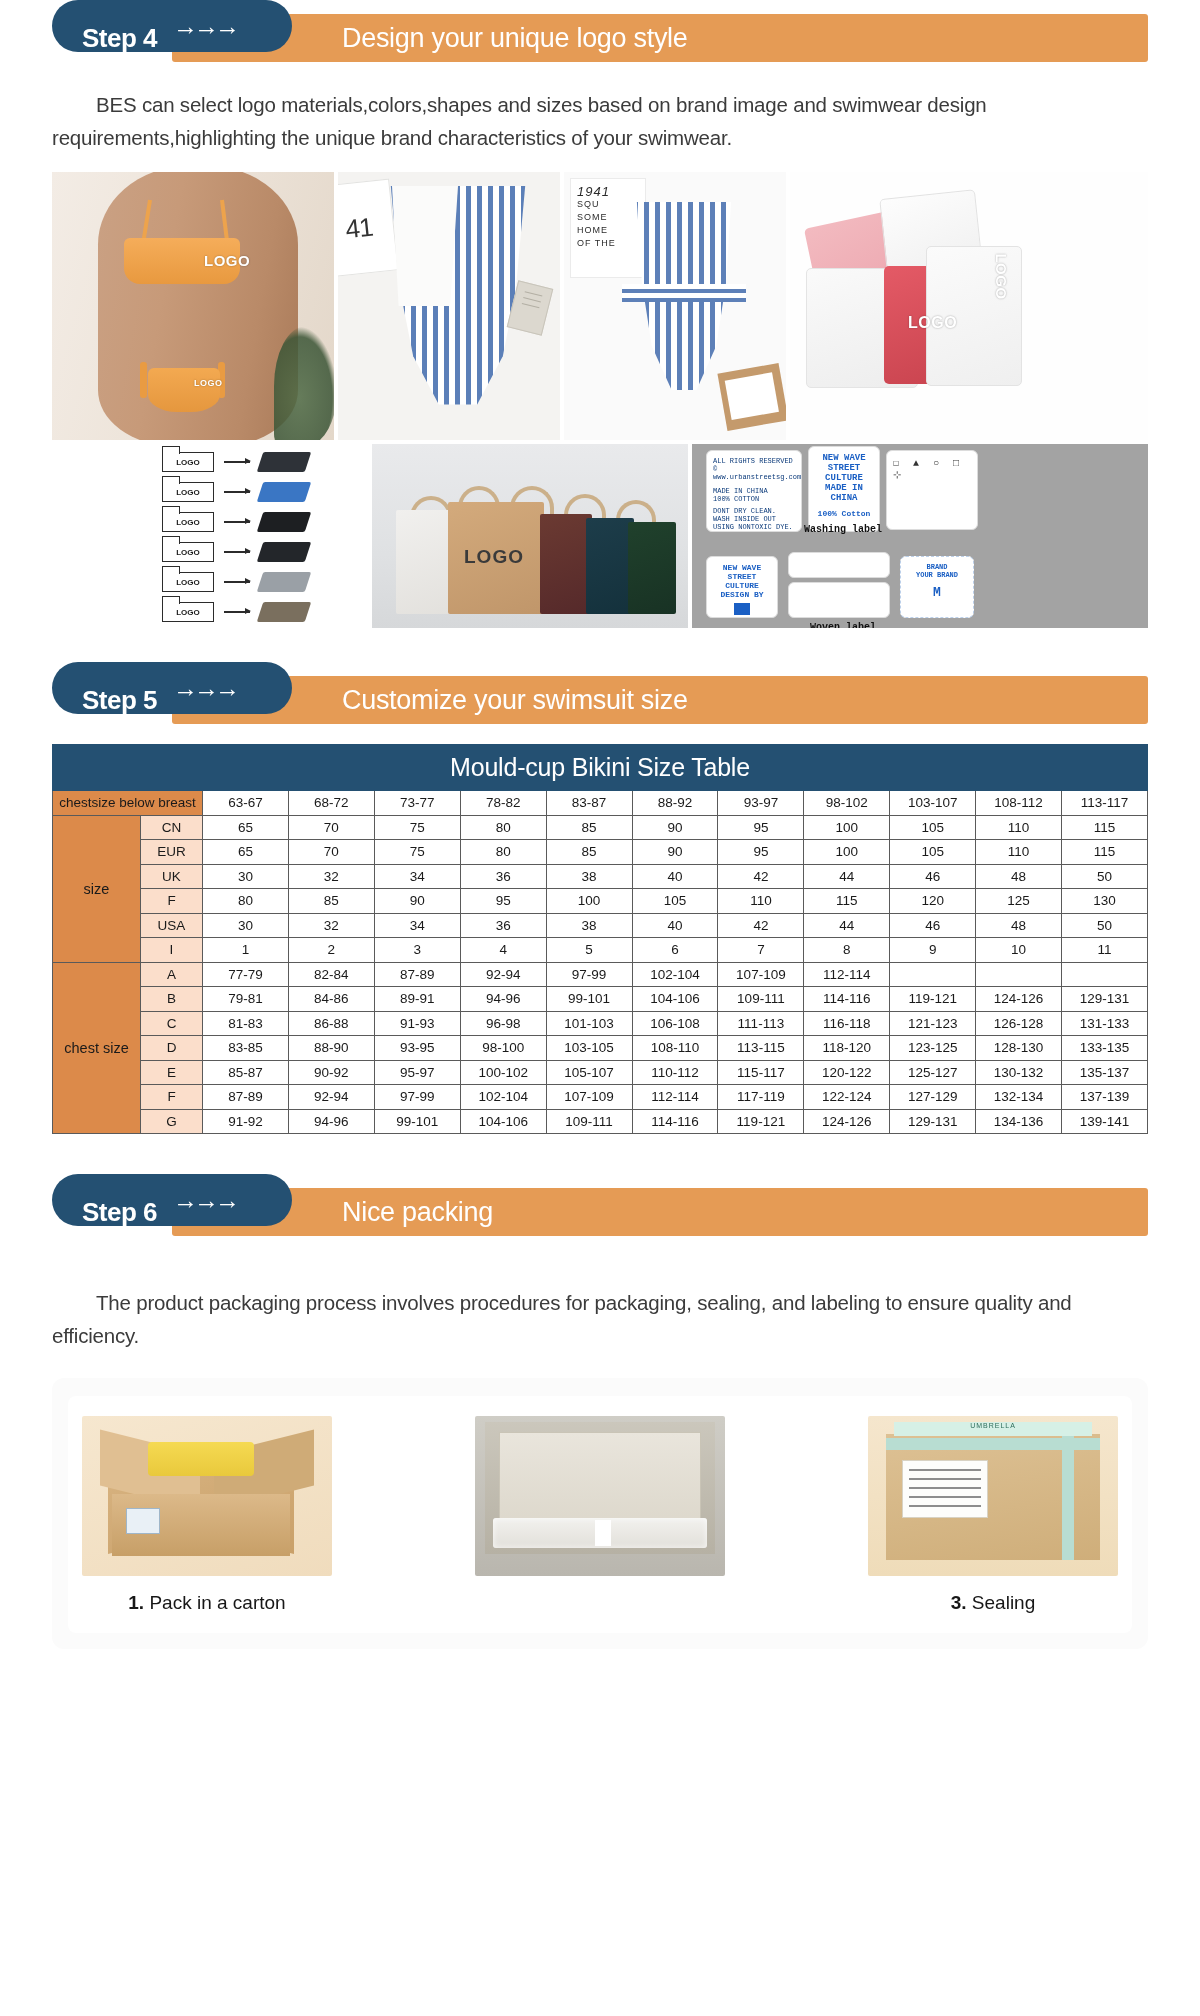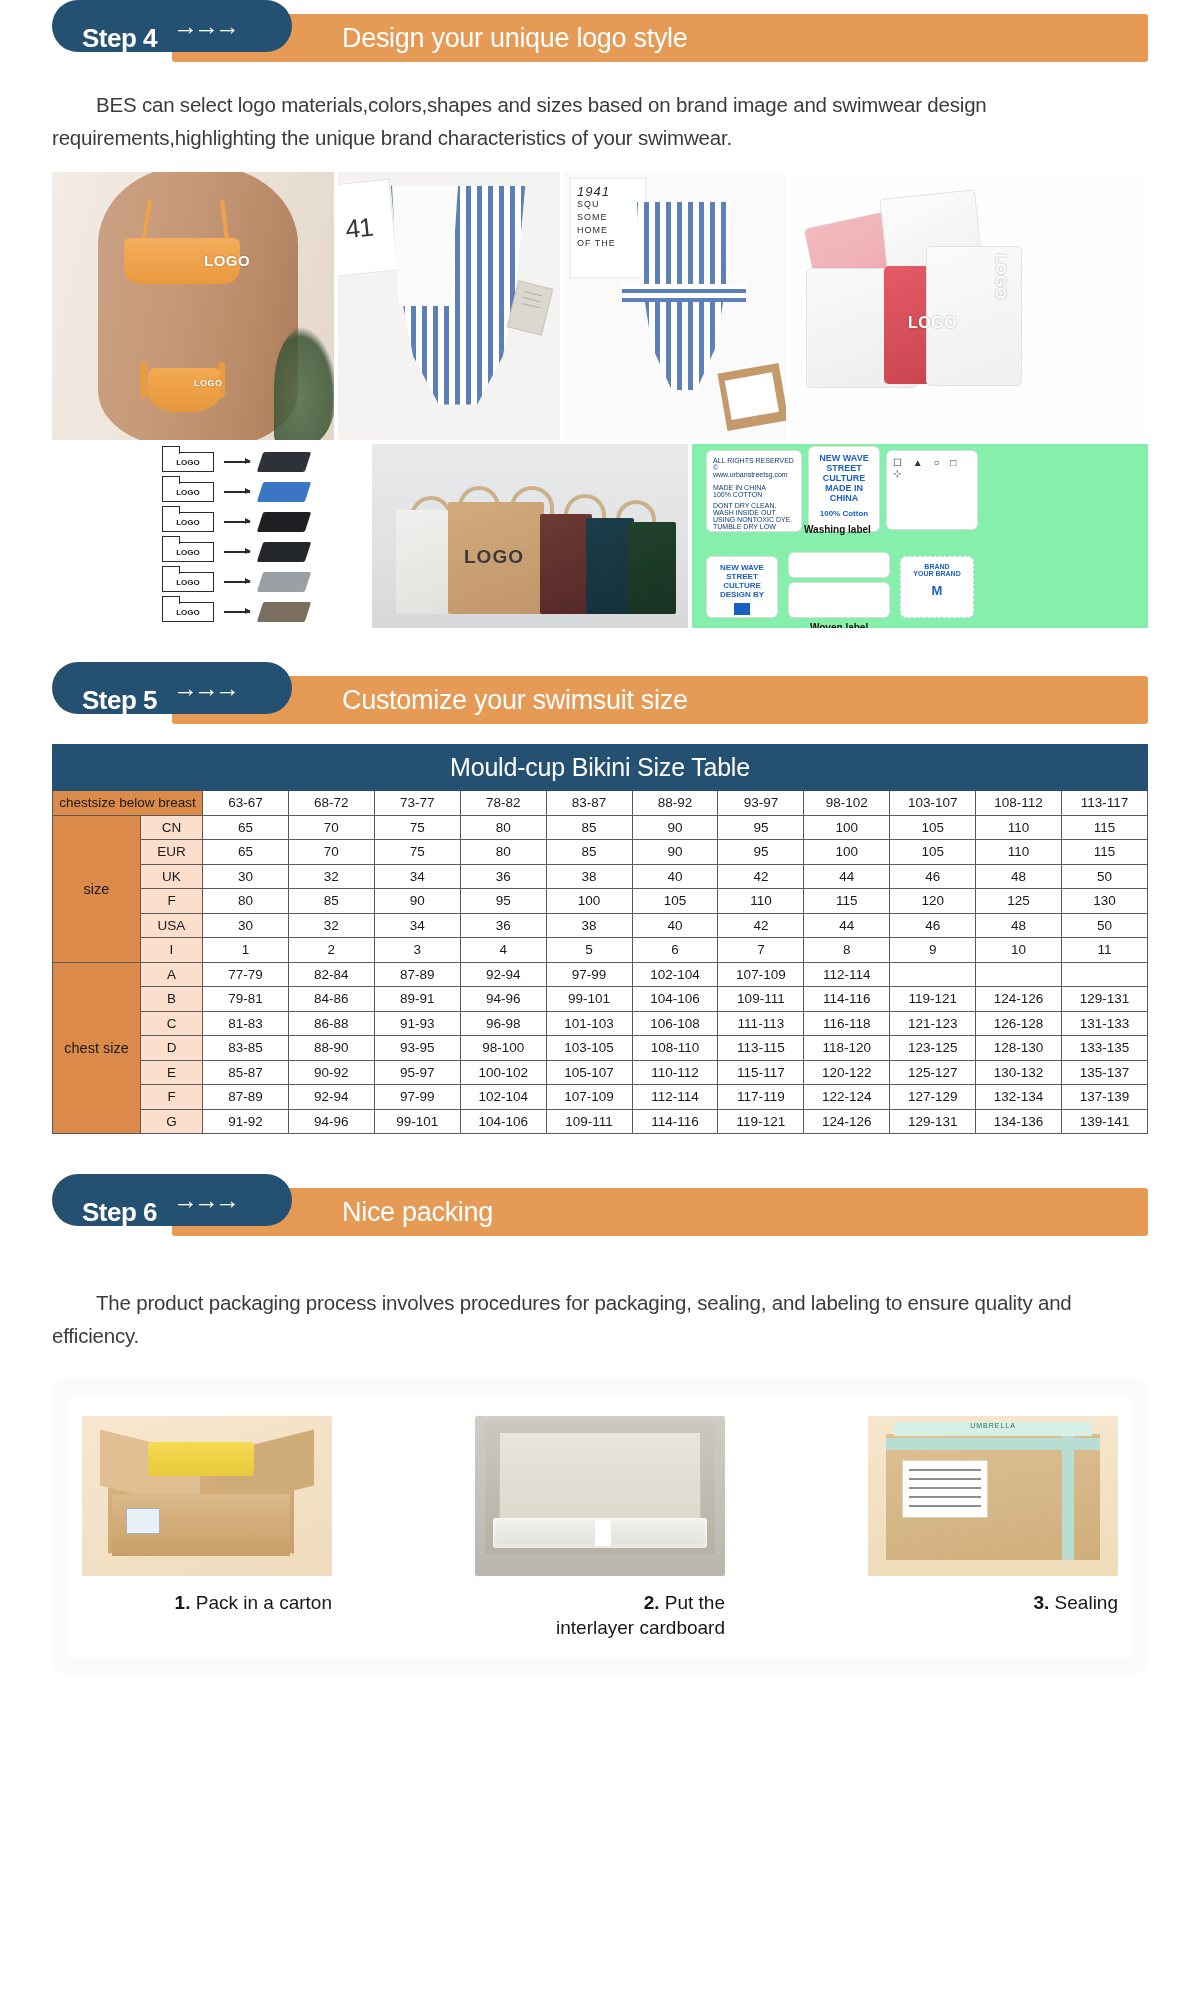--- a/index.html
+++ b/index.html
@@ -264,21 +264,21 @@
   .kb .handle {
     position:absolute; border:4px solid #cbb08a; border-bottom:none;
     border-radius:40px 40px 0 0; background:transparent;
   }
   .kb .blogo {
     position:absolute; color:#3a3a3a; font-weight:bold; font-size:19px;
     letter-spacing:1px;
   }
 
   
-  .wl { flex:1; background:#86efac; position:relative; font-size:7px; color:#0b3a7a; }
+  .wl { flex:1; background:#a3a3a3; position:relative; font-size:7px; color:#0b3a7a;font-family:Liberation Mono, monospace; }
   .wl .card {
     position:absolute; background:#fff; border:1px solid #dcdcdc; border-radius:6px;
     padding:6px; overflow:hidden;
   }
   .wl .bold { font-weight:bold; color:#1a5fc4; }
   .wl .cap { position:absolute; font-size:10px; font-weight:bold; color:#111; }
 
   
   .tablewrap { margin: 20px 52px 0 52px; }
   table.sz {
@@ -328,21 +328,21 @@
   .pcol { width: 250px; }
   .pimg {
     width: 100%;
     height: 160px;
     border-radius: 2px;
     position:relative;
     overflow:hidden;
   }
   .pcap {
     margin-top: 14px;
-    text-align:right;
+    text-align:center;
     font-size: 19px;
     color:#171717;
     line-height: 25px;
   }
   .pcap b { font-weight:bold; }
 
   
   .pi1 { background: linear-gradient(160deg,#f6e7cf 0%, #f0dcbd 100%); }
   .pi1 .box {
     position:absolute; left:26px; top:34px; width:186px; height:104px;
@@ -849,24 +849,20 @@
         </div>
       </div>
 
       <div class="pcol">
         <div class="pimg pi2">
           <div class="carton"></div>
             <div class="card"></div>
             <div class="plastic"></div>
             <div class="tape"></div>
         </div>
-        <div class="pcap">
-          <b>2.</b><span> Put the</span>
-          <div>interlayer cardboard</div>
-        </div>
       </div>
 
       <div class="pcol">
         <div class="pimg pi3">
           <div class="box"></div>
             <div class="tapeT"></div>
             <div class="tapeV"></div>
           <div class="topcap">UMBRELLA</div>
           <div class="label">
               <i></i>

